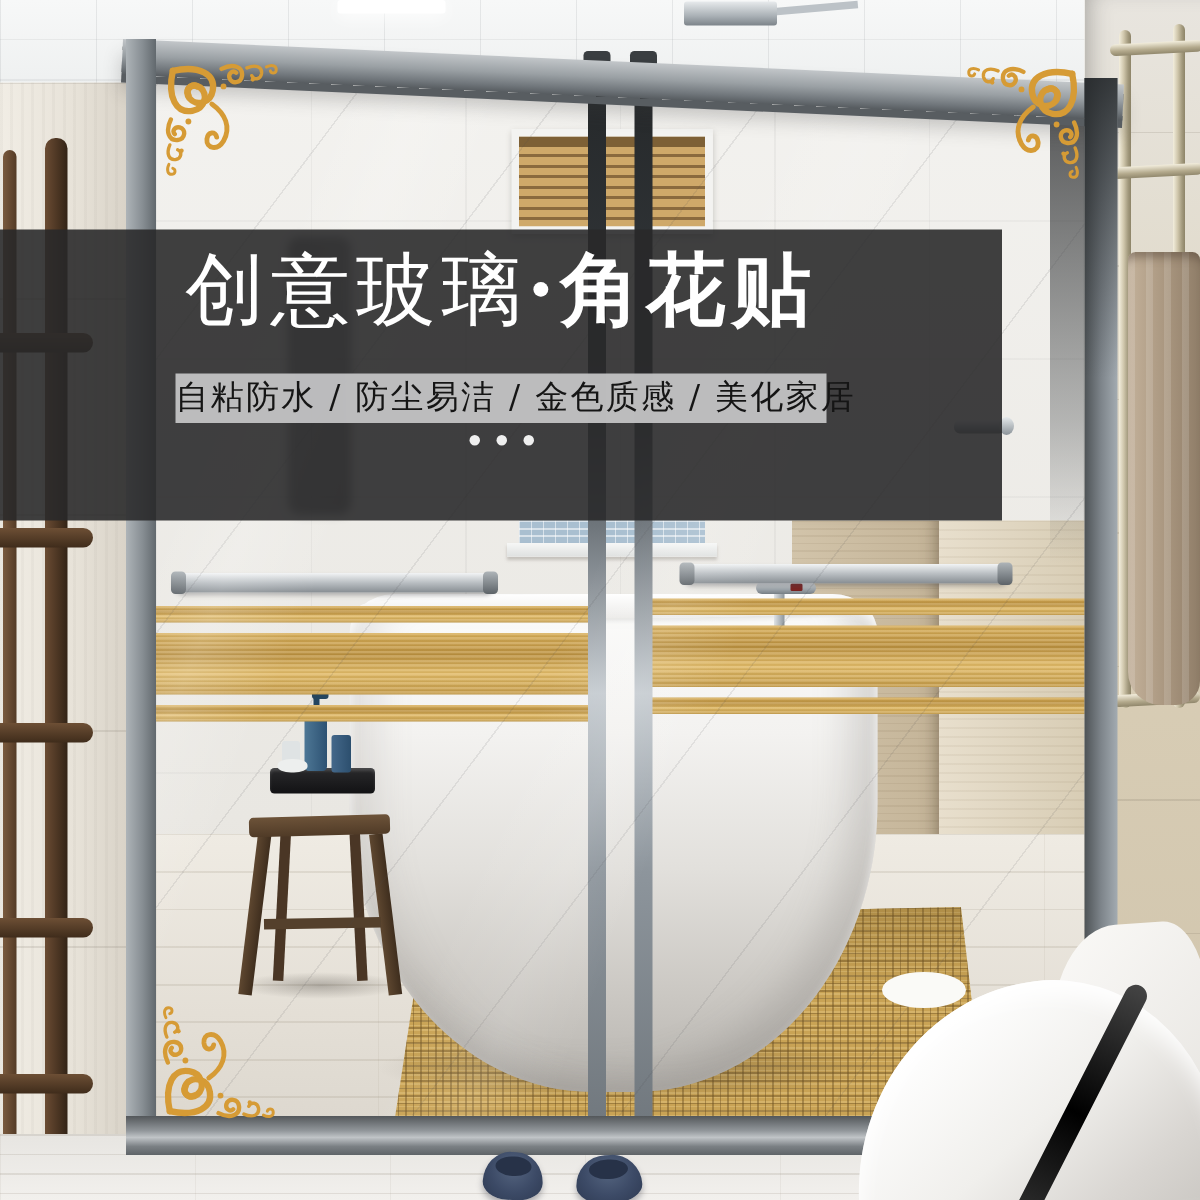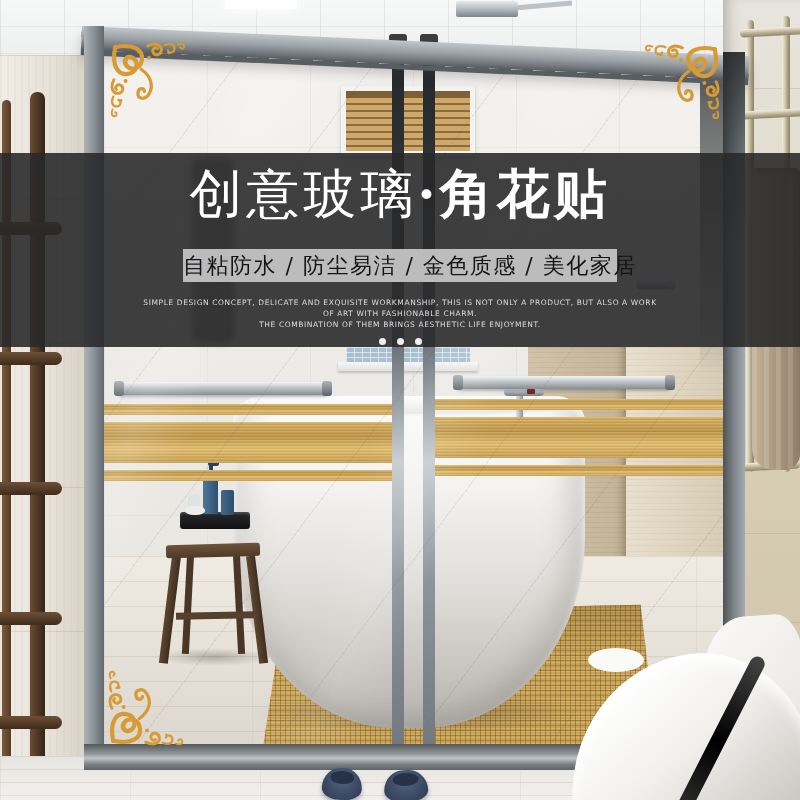--- a/index.html
+++ b/index.html
@@ -200,21 +200,21 @@
   .toilet-seam{left:714px;top:648px;width:15px;height:172px;border-radius:10px;transform:rotate(27deg);
     background:linear-gradient(180deg,#444 0%,#000 55%,#2e2e2e 100%);}
   .slipper{border-radius:50% 50% 46% 46%/70% 70% 40% 40%;
     background:radial-gradient(ellipse at 50% 35%, #54647f 0%, #3c4a66 55%, #2e3a52 100%);
     box-shadow:0 3px 4px rgba(50,50,60,.35);}
   .slipper-left{left:322px;top:768px;width:40px;height:32px;transform:rotate(3deg);}
   .slipper-right{left:384px;top:770px;width:44px;height:32px;transform:rotate(-3deg);}
   .slipper-opening{left:20%;top:8%;width:60%;height:42%;border-radius:50%;background:#273248;}
 
   
-  .banner{left:0;top:153px;width:800px;height:194px;background:rgba(40,40,42,.89);
+  .banner{left:0;top:153px;width:668px;height:194px;background:rgba(40,40,42,.89);
     display:flex;flex-direction:column;align-items:center;}
   .banner-title{margin-top:10px;height:60px;line-height:60px;color:#ffffff;
     font-family:"DejaVu Serif","Liberation Serif",serif;font-size:53px;letter-spacing:4px;white-space:nowrap;}
   .title-bold{font-weight:700;}
   .subtitle-bar{margin-top:26px;width:434px;height:33px;line-height:33px;text-align:center;
     background:rgba(198,198,199,.93);color:#151515;
     font-family:"DejaVu Serif","Liberation Serif",serif;font-size:22px;letter-spacing:1.5px;white-space:nowrap;}
   .desc{margin-top:15px;text-align:center;color:#dedede;font-size:7.5px;line-height:11px;letter-spacing:.6px;}
   .dots{margin-top:8px;display:flex;gap:11px;}
   .dot{width:7px;height:7px;border-radius:50%;background:#efefef;}
@@ -355,25 +355,20 @@
   </div>
   <div class="abs slipper slipper-right">
     <div class="abs slipper-opening"></div>
   </div>
 
   <div class="abs banner">
     <div class="banner-title">
       <span>创意玻璃</span><span class="title-bold">·</span><span class="title-bold">角花贴</span>
     </div>
     <div class="subtitle-bar">自粘防水 / 防尘易洁 / 金色质感 / 美化家居</div>
-    <div class="desc">
-      <div>SIMPLE DESIGN CONCEPT, DELICATE AND EXQUISITE WORKMANSHIP, THIS IS NOT ONLY A PRODUCT, BUT ALSO A WORK</div>
-      <div>OF ART WITH FASHIONABLE CHARM.</div>
-      <div>THE COMBINATION OF THEM BRINGS AESTHETIC LIFE ENJOYMENT.</div>
-    </div>
     <div class="dots">
       <div class="dot"></div>
       <div class="dot"></div>
       <div class="dot"></div>
     </div>
   </div>
 
 </div>
 
 </body></html>

